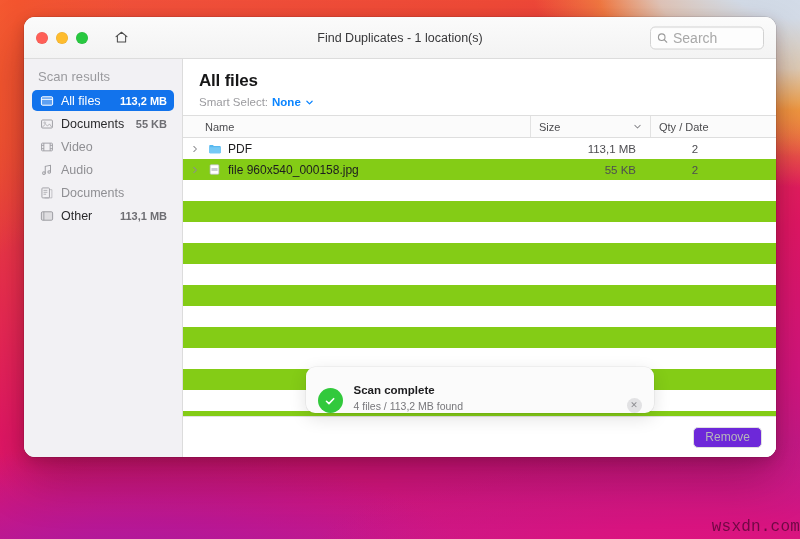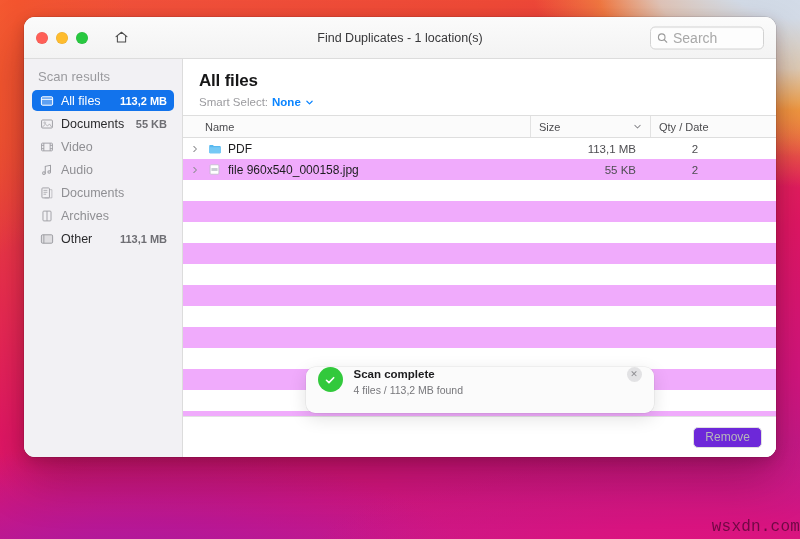--- a/index.html
+++ b/index.html
@@ -267,21 +267,21 @@
     overflow: hidden;
     min-height: 0;
   }
   .trow {
     display: flex;
     height: 21px;
     align-items: center;
     font-size: 12px;
     color: #1d1d1f;
   }
-  .trow.alt { background: #f0abfc; }
+  .trow.alt { background: #84cc16; }
   .trow.empty { color: transparent; }
   .td {
     box-sizing: border-box;
     padding: 0 8px;
     display: flex;
     align-items: center;
     height: 100%;
   }
   .td.name { flex: 1 1 auto; gap: 6px; padding-left: 5px; min-width: 0; }
   .td.size { flex: 0 0 120px; justify-content: flex-end; color: #4d4d51; font-size: 11.5px; padding-right: 14px; }
@@ -323,21 +323,21 @@
     position: absolute;
     left: 50%;
     transform: translateX(-50%);
     bottom: 44px;
     width: 348px;
     height: 46px;
     background: #fbfbfb;
     border-radius: 9px;
     box-shadow: 0 5px 18px rgba(0,0,0,0.12), 0 0 0 0.5px rgba(0,0,0,0.07);
     display: flex;
-    align-items: flex-start;
+    align-items: flex-end;
     padding: 0 12px;
     gap: 11px;
     box-sizing: border-box;
   }
   .toast-check {
     width: 25px; height: 25px;
     flex: 0 0 25px;
     border-radius: 50%;
     background: #32c93c;
     display: flex; align-items: center; justify-content: center;
@@ -454,30 +454,20 @@
             <svg width="14" height="14" viewBox="0 0 16 16" fill="none" stroke="currentColor" stroke-width="1.05">
               <rect x="2.2" y="2.2" width="8.6" height="11.4" rx="1"></rect>
               <path d="M10.8 4.2h2.8v9.4H5.2" opacity="0.6"></path>
               <path d="M4 5h4.4M4 7.2h4.4M4 9.4h3" opacity="0.8"></path>
             </svg>
           </span>
           <span class="side-label">Documents</span>
           <span class="side-size"></span>
         </div>
 
-        <div class="side-item dim">
-          <span class="side-ico">
-            <svg width="14" height="14" viewBox="0 0 16 16" fill="none" stroke="currentColor" stroke-width="1.05">
-              <rect x="3.4" y="2.4" width="9.2" height="11.2" rx="1"></rect>
-              <path d="M8 2.4v11.2"></path>
-            </svg>
-          </span>
-          <span class="side-label">Archives</span>
-          <span class="side-size"></span>
-        </div>
 
         <div class="side-item">
           <span class="side-ico">
             <svg width="14" height="14" viewBox="0 0 16 16" fill="none" stroke="currentColor" stroke-width="1.1">
               <rect x="1.6" y="3.2" width="12.8" height="9.6" rx="1.4" fill="currentColor" opacity="0.22"></rect>
               <rect x="1.6" y="3.2" width="12.8" height="9.6" rx="1.4"></rect>
               <path d="M4.4 3.2v9.6"></path>
             </svg>
           </span>
           <span class="side-label">Other</span>

